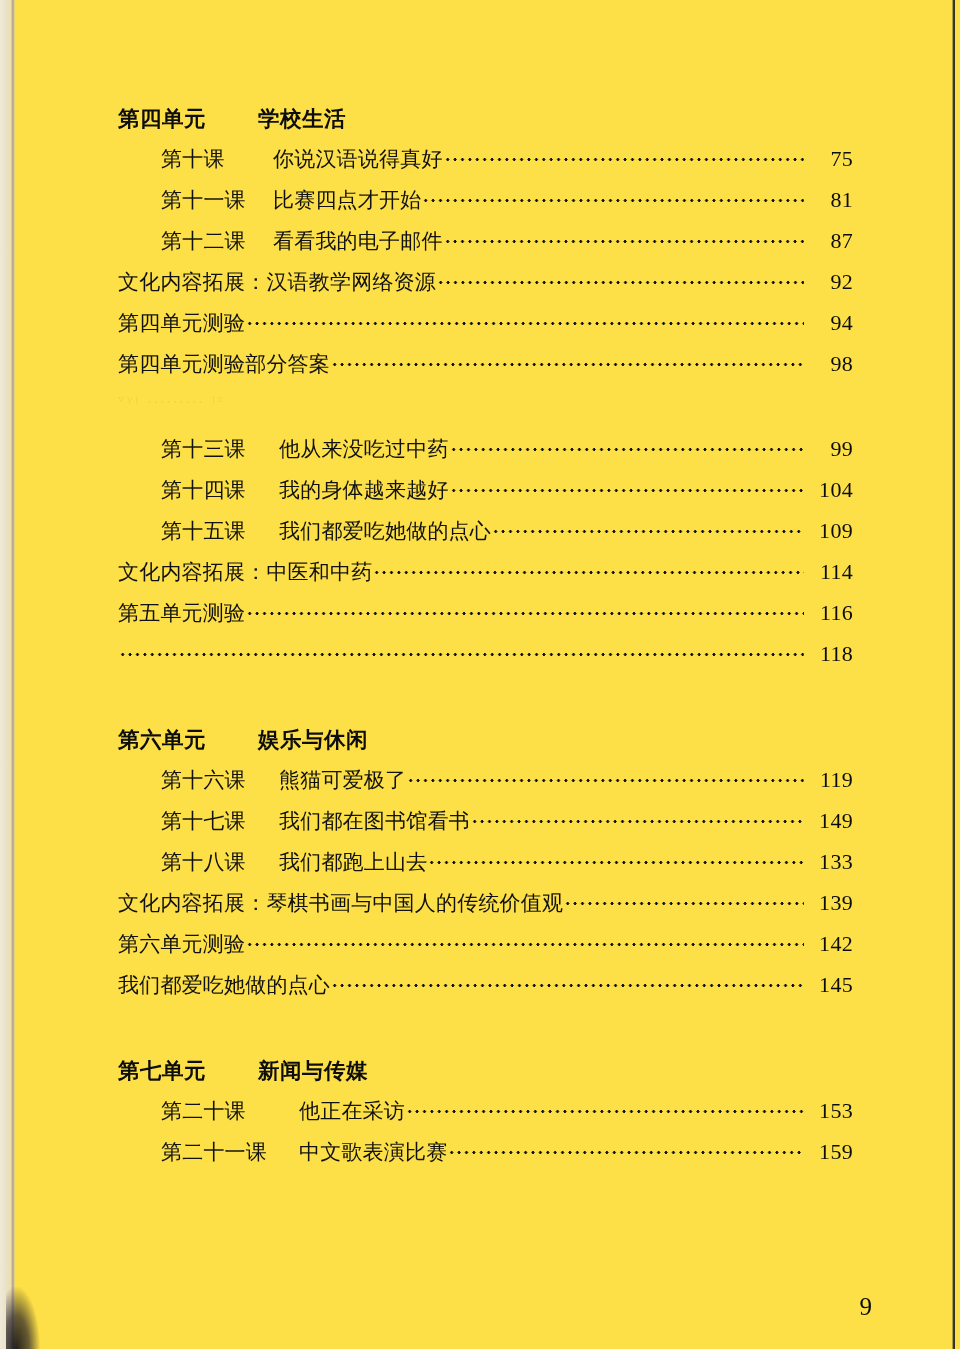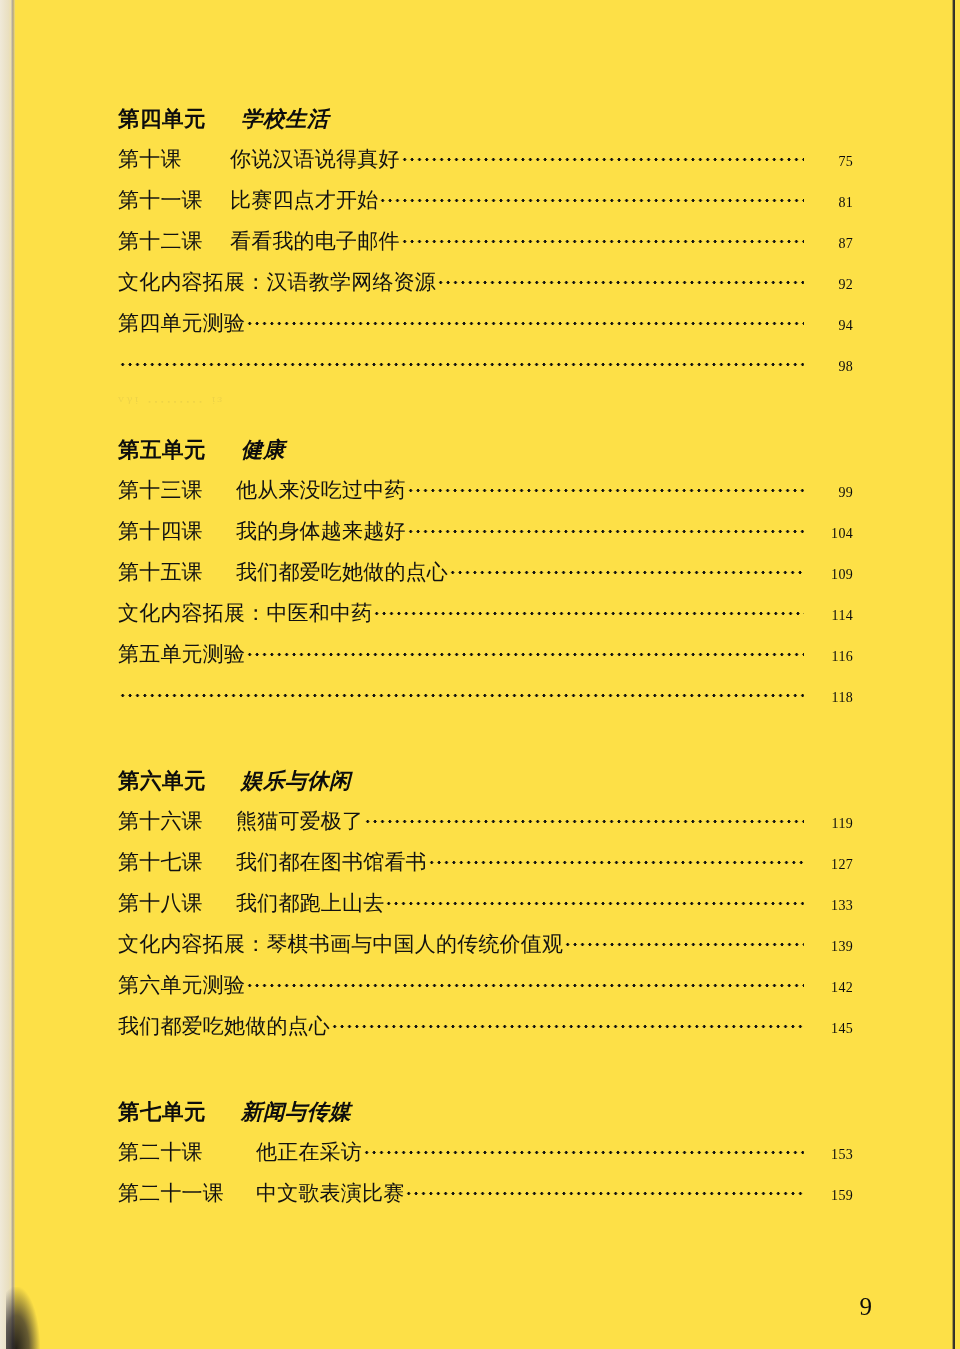--- a/index.html
+++ b/index.html
@@ -96,37 +96,37 @@
     font-size: 21.5px;
     color: #0d0d0d;
     letter-spacing: 0.5px;
   }
   .unit-head .unit-label {
     flex: 0 0 auto;
     min-width: 110px;
   }
   .unit-head .unit-title {
     flex: 0 0 auto;
-    margin-left: 13px;
-    font-style: italic;
+    margin-left: 30px;
   }
 
   
   .toc-row {
     display: flex;
     align-items: baseline;
     height: 41px;
     font-size: 21px;
     color: #111111;
     font-family: "DejaVu Serif", serif;
   }
   .toc-row .lesson-label {
     flex: 0 0 auto;
     white-space: nowrap;
     letter-spacing: 0.2px;
+    margin-left: 43px;
   }
   .toc-row.w-narrow .lesson-label { width: 112px; }
   .toc-row.w-mid    .lesson-label { width: 118px; }
   .toc-row.w-wide   .lesson-label { width: 138px; }
 
   .toc-row .entry-title {
     flex: 0 0 auto;
     white-space: nowrap;
     letter-spacing: 0.2px;
     text-align: right;
@@ -149,21 +149,21 @@
     background-image: radial-gradient(circle, #101010 1.3px, rgba(0,0,0,0) 1.6px);
     background-size: 7.4px 3px;
     background-repeat: repeat-x;
     background-position: left bottom;
   }
   .toc-row .page-num {
     flex: 0 0 auto;
     width: 48px;
     text-align: right;
     font-family: "Liberation Serif", serif;
-    font-size: 14px;
+    font-size: 22px;
     color: #0c0c0c;
     letter-spacing: 0.3px;
   }
 
   
   .toc-row.full .entry-title { }
 
   
   .folio {
     position: absolute;
@@ -214,30 +214,27 @@
           <span class="entry-title">文化内容拓展：汉语教学网络资源</span>
           <span class="leader"></span>
           <span class="page-num">92</span>
         </div>
         <div class="toc-row w-narrow full">
           <span class="entry-title">第四单元测验</span>
           <span class="leader"></span>
           <span class="page-num">94</span>
         </div>
         <div class="toc-row w-narrow full">
+          <span class="entry-title">第四单元测验部分答案</span>
           <span class="leader"></span>
           <span class="page-num">98</span>
         </div>
       </div>
       <div class="unit-gap"></div>
       <div class="unit-block">
-        <div class="unit-head">
-          <span class="unit-label">第五单元</span>
-          <span class="unit-title">健康</span>
-        </div>
         <div class="toc-row w-mid">
           <span class="lesson-label">第十三课</span>
           <span class="entry-title">他从来没吃过中药</span>
           <span class="leader"></span>
           <span class="page-num">99</span>
         </div>
         <div class="toc-row w-mid">
           <span class="lesson-label">第十四课</span>
           <span class="entry-title">我的身体越来越好</span>
           <span class="leader"></span>
@@ -273,21 +270,21 @@
         <div class="toc-row w-mid">
           <span class="lesson-label">第十六课</span>
           <span class="entry-title">熊猫可爱极了</span>
           <span class="leader"></span>
           <span class="page-num">119</span>
         </div>
         <div class="toc-row w-mid">
           <span class="lesson-label">第十七课</span>
           <span class="entry-title">我们都在图书馆看书</span>
           <span class="leader"></span>
-          <span class="page-num">127</span>
+          <span class="page-num">149</span>
         </div>
         <div class="toc-row w-mid">
           <span class="lesson-label">第十八课</span>
           <span class="entry-title">我们都跑上山去</span>
           <span class="leader"></span>
           <span class="page-num">133</span>
         </div>
         <div class="toc-row w-mid full">
           <span class="entry-title">文化内容拓展：琴棋书画与中国人的传统价值观</span>
           <span class="leader"></span>

